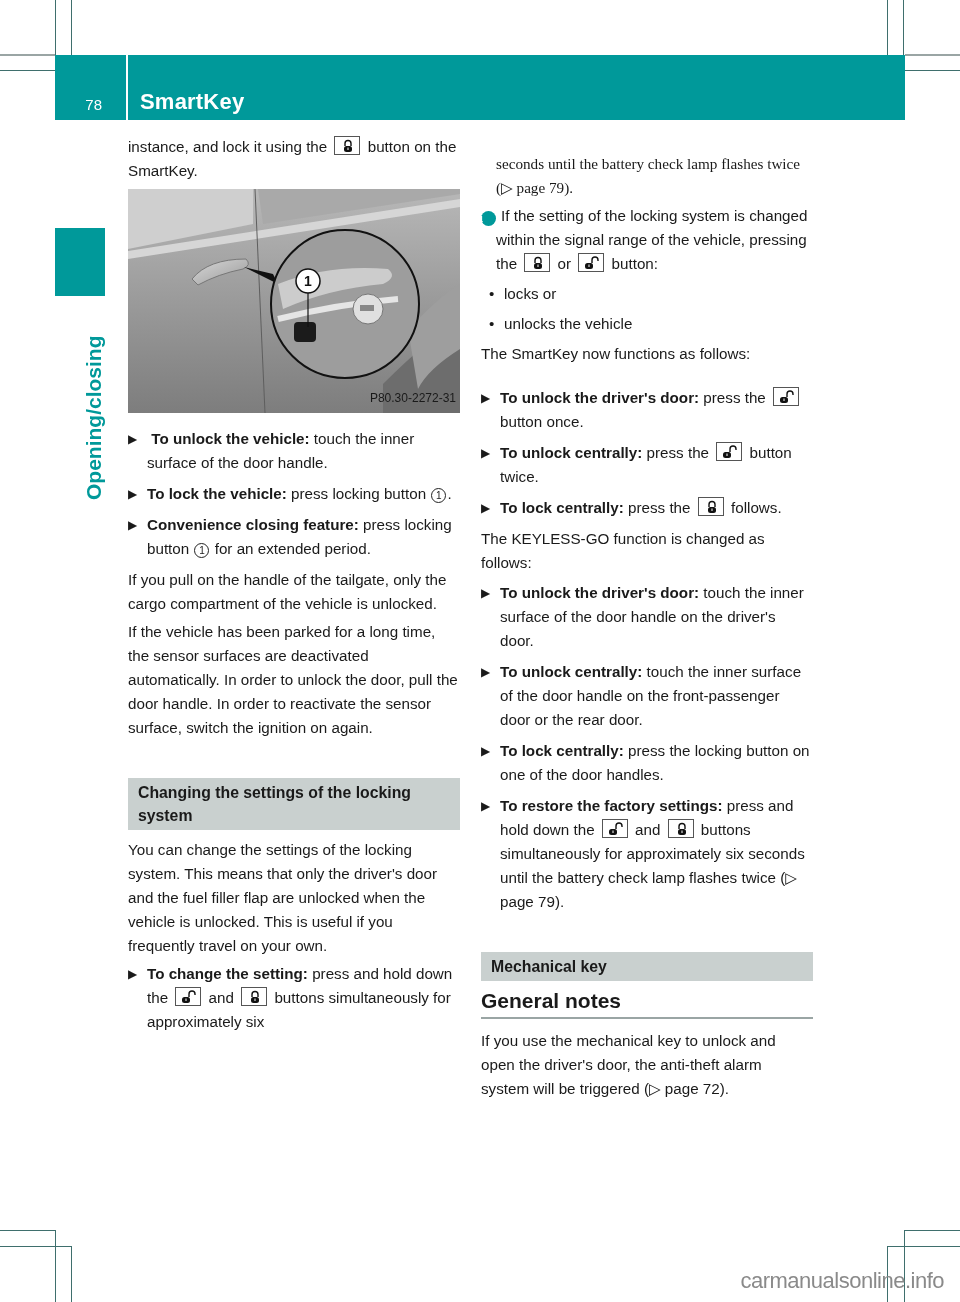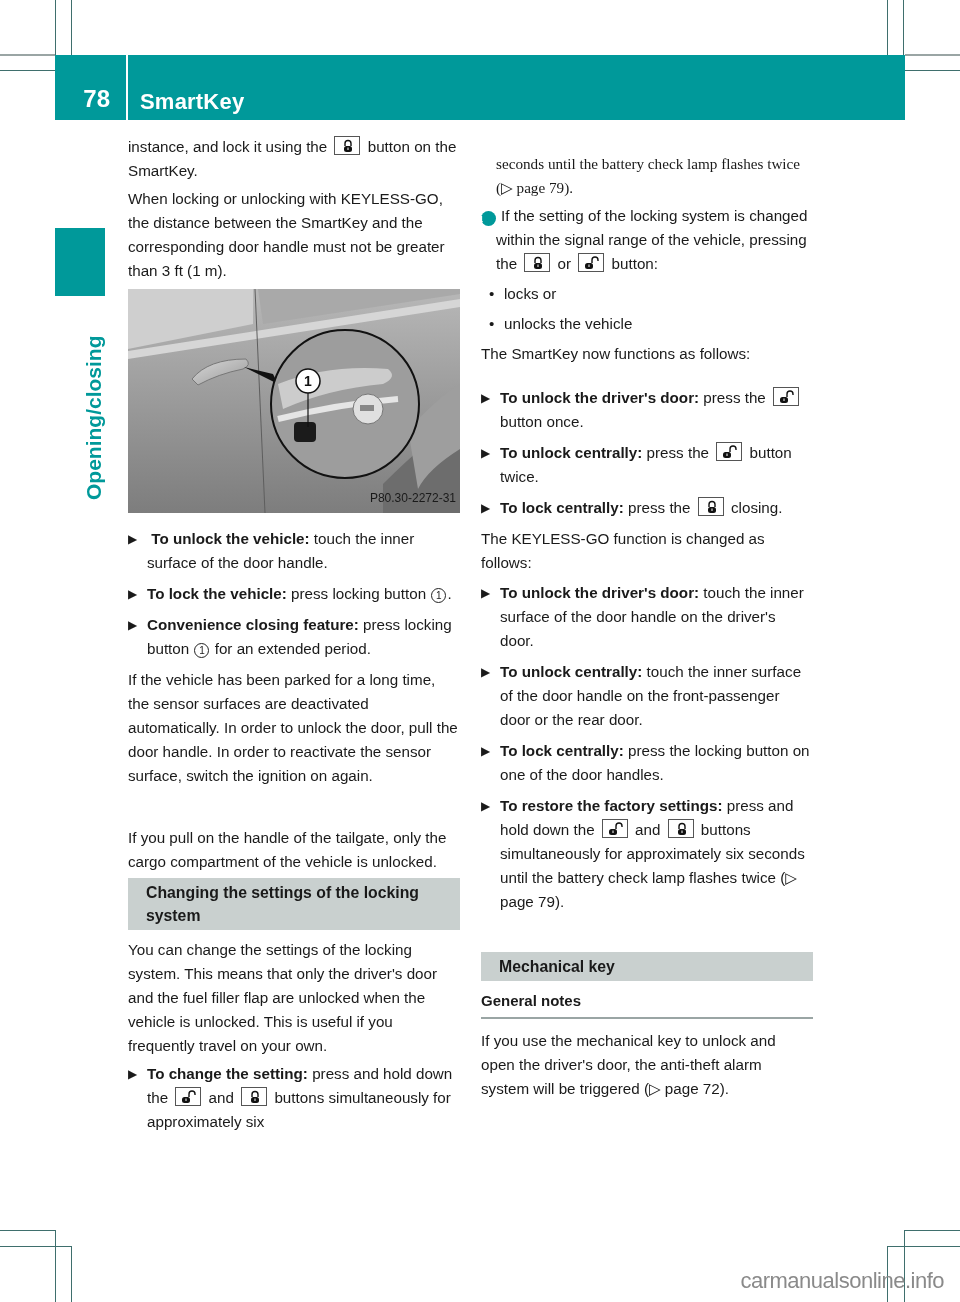--- a/index.html
+++ b/index.html
@@ -7,21 +7,21 @@
   body { position: relative; font-family: "Liberation Sans", sans-serif; color: #1a1a1a; }
 
   
   .cm { position: absolute; background: #3f6f6d; }
   .gray-rule { position: absolute; background: #9aa5a4; height: 2px; }
 
   
   .header { position: absolute; top: 55px; left: 55px; width: 850px; height: 65px; }
   .hdr-num-box { position: absolute; left: 0; top: 0; width: 71px; height: 65px; background: #00999a; }
   .hdr-title-box { position: absolute; left: 73px; top: 0; width: 777px; height: 65px; background: #00999a; padding-left: 28px; }
-  .hdr-num { position: absolute; right: 16px; bottom: 7px; color: #fff; font-weight: bold; font-size: 24px; }
+  .hdr-num { position: absolute; right: 24px; bottom: 7px; color: #fff; font-weight: normal; font-size: 15px; }
   .hdr-title { position: absolute; left: 12px; bottom: 5px; color: #fff; font-weight: bold; font-size: 22px; letter-spacing: 0.2px; }
 
   
   .side-tab { position: absolute; left: 55px; top: 228px; width: 50px; height: 68px; background: #00999a; }
   .side-label { position: absolute; left: 82px; top: 500px; transform-origin: 0 0; transform: rotate(-90deg);
                 color: #00999a; font-weight: bold; font-size: 21px; white-space: nowrap; }
 
   
   .col { position: absolute; font-size: 15.2px; line-height: 24px; }
   .col-left { left: 128px; top: 135px; width: 332px; }
@@ -39,22 +39,22 @@
              margin: 0 3px; position: relative; background: #fff; }
   .key-btn svg { position: absolute; left: 0; top: 0; }
 
   .circ { display: inline-block; width: 15px; height: 15px; border: 1.2px solid #222; border-radius: 50%;
           font-size: 10px; line-height: 13px; text-align: center; vertical-align: 0px; margin: 0 1px; }
 
   .figure { position: relative; width: 332px; height: 224px; margin: 6px 0 14px 0; overflow: hidden;
             background: #8f8f8f; }
   .fig-code { position: absolute; right: 4px; bottom: 3px; font-size: 12px; color: #1a1a1a; }
 
-  .section-box { background: #c9d0cf; padding: 3px 18px; font-weight: bold; font-size: 15.8px; line-height: 23px; margin: 0 0 8px 0; }
-  .sub-head { font-weight: bold; font-size: 15px; padding-bottom: 4px; border-bottom: 2px solid #9aa5a4; margin-bottom: 10px; }
+  .section-box { background: #c9d0cf; padding: 3px 10px; font-weight: bold; font-size: 15.8px; line-height: 23px; margin: 0 0 8px 0; }
+  .sub-head { font-weight: bold; font-size: 21px; padding-bottom: 4px; border-bottom: 2px solid #9aa5a4; margin-bottom: 10px; }
 
   .info-icon { display: inline-block; width: 15px; height: 15px; border-radius: 50%; background: #00999a; color: #fff;
                font-size: 11px; font-weight: bold; text-align: center; line-height: 15px; margin-right: 5px; vertical-align: -1px; font-family: "DejaVu Serif", serif; }
 
   .watermark { position: absolute; right: 16px; bottom: 8px; font-size: 22px; color: #8a8a8a; letter-spacing: -0.5px; }
 </style>
 </head>
 <body>
 
 <div class="cm" style="left:55px;top:0;width:1px;height:55px;"></div>
@@ -92,21 +92,20 @@
     <span>instance, and lock it using the</span>
     <span class="key-btn">
       <svg width="26" height="19" viewBox="0 0 26 19">
           <path d="M10 9 V6.5 a3 3 0 0 1 6 0 V9" fill="none" stroke="#111" stroke-width="1.4"></path>
           <rect x="9" y="9" width="8" height="6" rx="2.5" fill="#111"></rect>
           <rect x="12.5" y="10.5" width="1" height="2.5" fill="#fff"></rect>
         </svg>
     </span>
     <span>button on the SmartKey.</span>
   </p>
-  <p>When locking or unlocking with KEYLESS-GO, the distance between the SmartKey and the corresponding door handle must not be greater than 3 ft (1 m).</p>
 
   <div class="figure">
     <svg width="332" height="224" viewBox="0 0 332 224">
       <defs>
         <linearGradient id="g1" x1="0" y1="0" x2="0" y2="1">
           <stop offset="0" stop-color="#b8b8b8"></stop>
             <stop offset="1" stop-color="#7d7d7d"></stop>
         </linearGradient>
         <linearGradient id="g2" x1="0" y1="0" x2="1" y2="1">
           <stop offset="0" stop-color="#d8d8d8"></stop>
@@ -147,22 +146,22 @@
     <span class="circ">1</span><span>.</span>
   </div>
   <div class="step">
     <span class="tri">▶</span>
     <b>Convenience closing feature:</b>
     <span>press locking button</span>
     <span class="circ">1</span>
     <span>for an extended period.</span>
   </div>
 
+  <p>If you pull on the handle of the tailgate, only the cargo compartment of the vehicle is unlocked.</p>
   <p style="margin-bottom:38px;">If the vehicle has been parked for a long time, the sensor surfaces are deactivated automatically. In order to unlock the door, pull the door handle. In order to reactivate the sensor surface, switch the ignition on again.</p>
-  <p>If you pull on the handle of the tailgate, only the cargo compartment of the vehicle is unlocked.</p>
 
   <div class="section-box">Changing the settings of the locking system</div>
   <p>You can change the settings of the locking system. This means that only the driver's door and the fuel filler flap are unlocked when the vehicle is unlocked. This is useful if you frequently travel on your own.</p>
 
   <div class="step">
     <span class="tri">▶</span>
     <b>To change the setting:</b>
     <span>press and hold down the</span>
     <span class="key-btn">
       <svg width="26" height="19" viewBox="0 0 26 19">
@@ -247,21 +246,21 @@
     <span class="tri">▶</span>
     <b>To lock centrally:</b>
     <span>press the</span>
     <span class="key-btn">
       <svg width="26" height="19" viewBox="0 0 26 19">
           <path d="M10 9 V6.5 a3 3 0 0 1 6 0 V9" fill="none" stroke="#111" stroke-width="1.4"></path>
           <rect x="9" y="9" width="8" height="6" rx="2.5" fill="#111"></rect>
           <rect x="12.5" y="10.5" width="1" height="2.5" fill="#fff"></rect>
         </svg>
     </span>
-    <span>closing.</span>
+    <span>follows.</span>
   </div>
 
   <p style="margin-bottom:6px;">The KEYLESS-GO function is changed as follows:</p>
 
   <div class="step">
     <span class="tri">▶</span>
     <b>To unlock the driver's door:</b>
     <span>touch the inner surface of the door handle on the driver's door.</span>
   </div>
   <div class="step">

